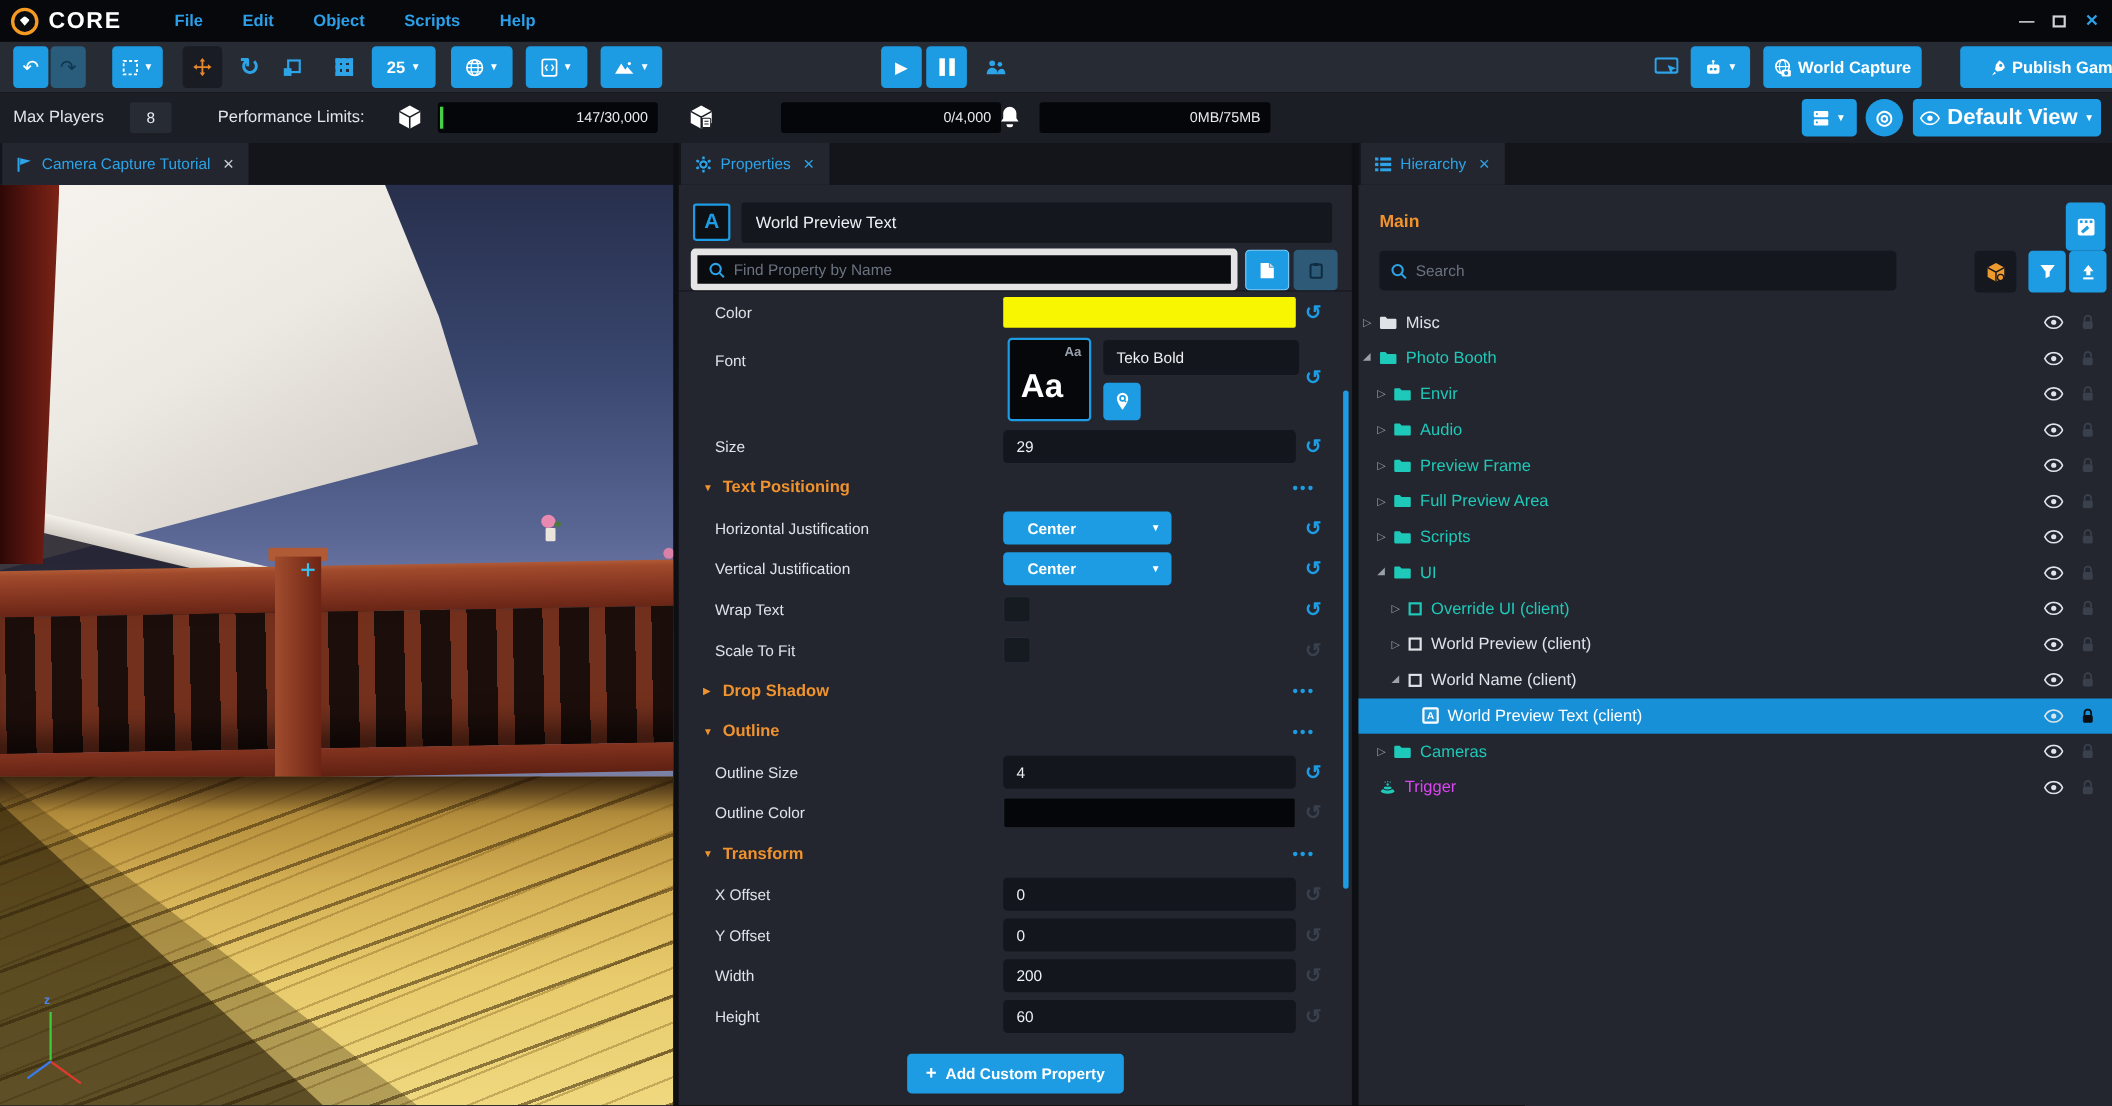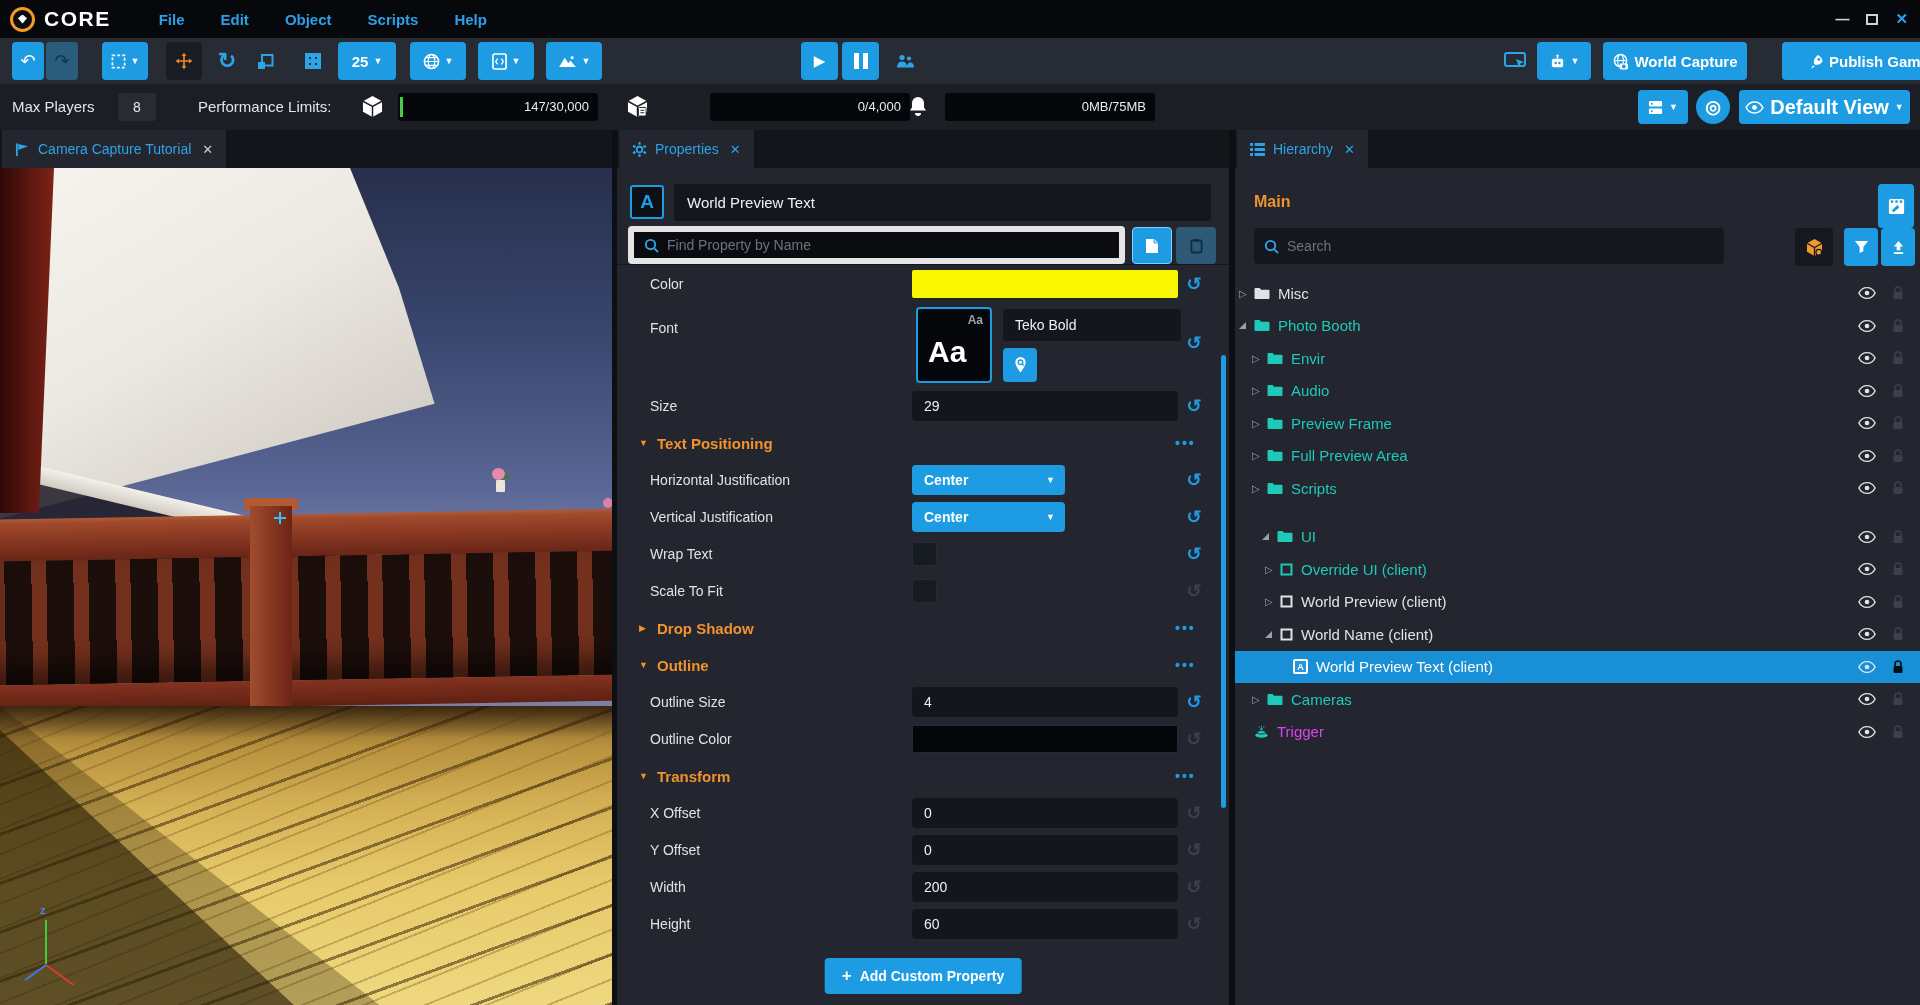--- a/index.html
+++ b/index.html
@@ -99,21 +99,21 @@
   .copy-btn { left:515px; top:59px; width:40px; height:37px; background:#1d9ce3; border:1px solid #7fd0ff; border-radius:4px; display:flex; align-items:center; justify-content:center; }
   .paste-btn { left:559px; top:59px; width:40px; height:37px; background:#2e5a78; border-radius:4px; display:flex; align-items:center; justify-content:center; }
   #prop-rows { left:0; top:96px; width:612px; border-top:1px solid #14161c; }
   .prow { position:relative; height:37px; }
   .prow .plabel { position:absolute; left:33px; top:50%; transform:translateY(-50%); font-size:14px; color:#dfe3e8; }
   .prow .preset { position:absolute; left:564px; top:50%; transform:translateY(-50%); width:26px; text-align:center; color:#1d9ce3; font-size:18px; font-weight:bold; }
   .prow .preset.dim { color:#39414e; }
   .pinput { position:absolute; left:295px; top:50%; transform:translateY(-50%); width:266px; height:30px; background:#13161c; border-radius:4px; color:#eef1f4; font-size:14px; line-height:30px; padding-left:12px; }
   .pswatch { position:absolute; left:295px; top:50%; transform:translateY(-50%); width:266px; height:28px; border-radius:2px; }
   .pdrop { position:absolute; left:295px; top:50%; transform:translateY(-50%); width:153px; height:30px; background:#1d9ce3; border-radius:4px; display:flex; align-items:center; }
-  .pdrop .pdval { flex:1; padding-left:12px; color:#fff; font-weight:bold; font-size:14px; }
+  .pdrop .pdval { flex:1; padding-left:22px; color:#fff; font-weight:bold; font-size:14px; }
   .pdrop .car { margin-right:10px; }
   .pcheck { position:absolute; left:295px; top:50%; transform:translateY(-50%); width:25px; height:24px; background:#161a21; border:1px solid #262c37; border-radius:4px; }
   .psec { position:relative; height:37px; }
   .psec .ptri { position:absolute; left:22px; top:50%; transform:translateY(-50%); color:#f0922e; font-size:9px; }
   .psec .pseclabel { position:absolute; left:40px; top:50%; transform:translateY(-50%); color:#f0922e; font-weight:bold; font-size:15px; }
   .psec .pdots { position:absolute; left:558px; top:50%; transform:translateY(-50%); color:#1d9ce3; font-weight:bold; font-size:14px; letter-spacing:2px; }
   .prow.fontrow { height:85px; }
   .fswatch { position:absolute; left:299px; top:5px; width:76px; height:76px; background:#05070b; border:2px solid #1d9ce3; border-radius:4px; }
   .fswatch .big { position:absolute; left:10px; top:26px; color:#fff; font-weight:bold; font-size:30px; }
   .fswatch .small { position:absolute; right:7px; top:4px; color:#9aa1ab; font-weight:bold; font-size:12px; }
@@ -722,21 +722,21 @@
                 <circle cx="10" cy="7" r="2.6" fill="#dfe4ea"></circle>
               </svg>
             </span>
             <span class="hlock">
               <svg viewBox="0 0 12 14" width="12" height="14">
                 <path d="M3 6 V4 a3 3 0 0 1 6 0 V6" fill="none" stroke="#3a404c" stroke-width="1.6"></path>
                 <rect x="1.5" y="6" width="9" height="7" rx="1.5" fill="#3a404c"></rect>
               </svg>
             </span>
           </div>
-          <div class="hrow" style="padding-left: 27px; margin-top: 16px;">
+          <div class="hrow" style="padding-left: 17px;">
             <span class="exp"><span class="tri-exp"></span></span>
             <span class="hicon">
               <svg viewBox="0 0 16 13" width="16" height="13">
                 <path d="M0.5 2 a1 1 0 0 1 1 -1 h4 l1.7 1.8 h7.3 a1 1 0 0 1 1 1 V11 a1 1 0 0 1 -1 1 h-13 a1 1 0 0 1 -1 -1 Z" fill="#1fc9b9"></path>
               </svg>
             </span>
             <span class="hlabel" style="color:#1fc9b9;">UI</span>
             <span class="heye">
               <svg viewBox="0 0 20 14" width="18" height="13">
                 <path d="M10 1 C5 1 2 5 1 7 C2 9 5 13 10 13 C15 13 18 9 19 7 C18 5 15 1 10 1 Z" fill="none" stroke="#dfe4ea" stroke-width="1.6"></path>

